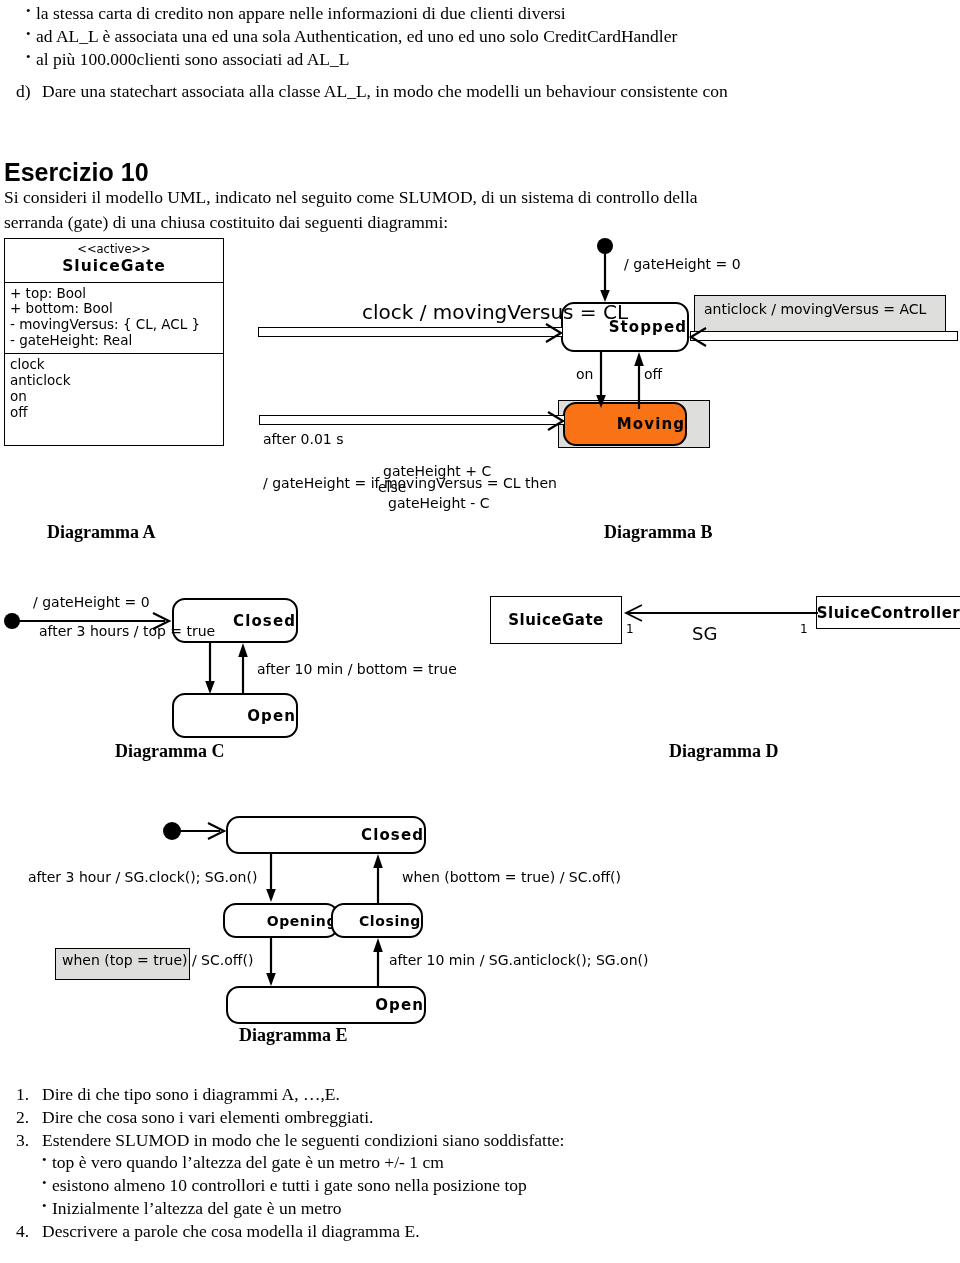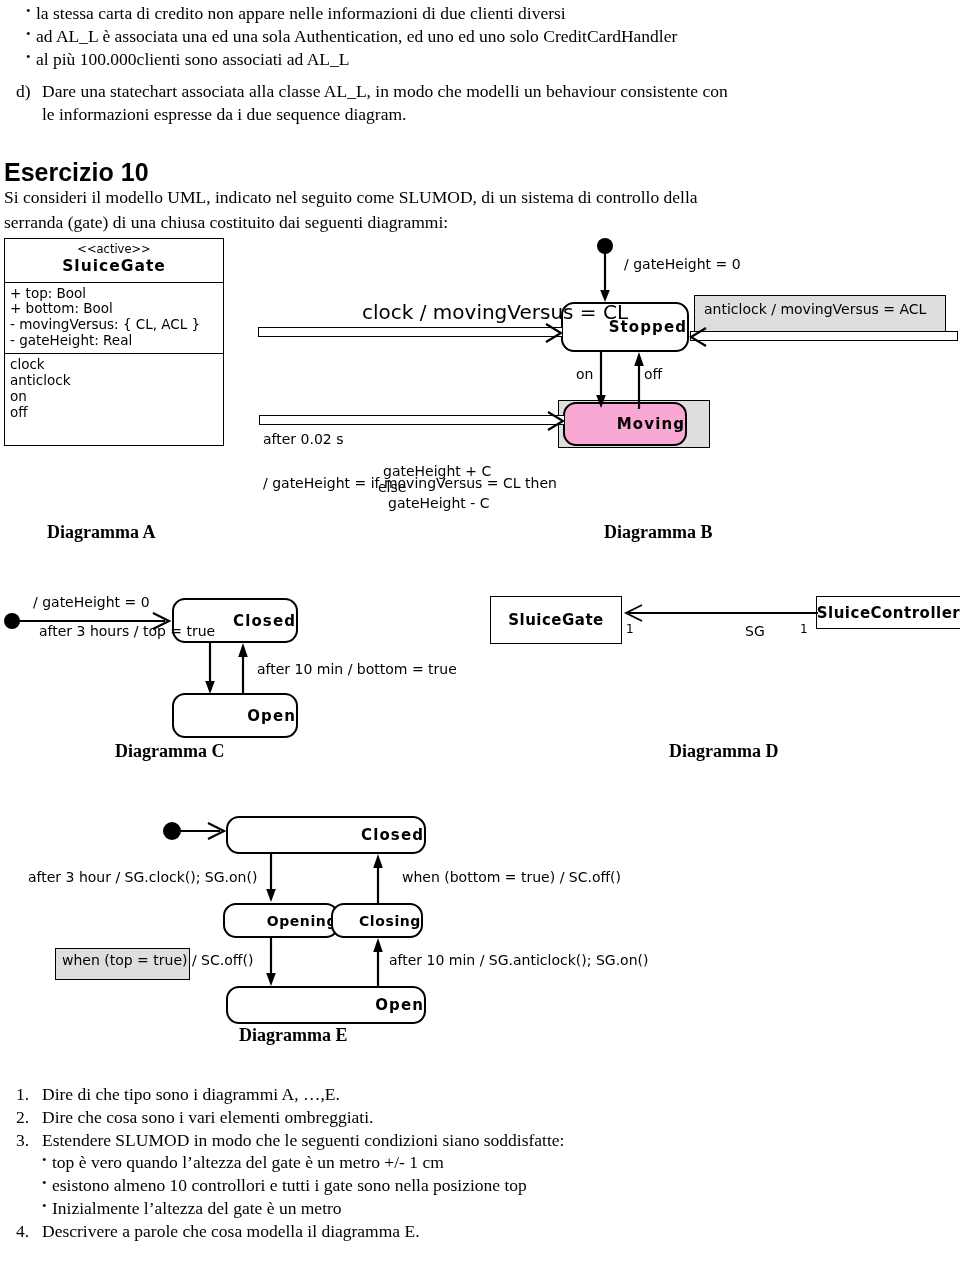--- a/index.html
+++ b/index.html
@@ -27,21 +27,21 @@
   .cb-name{font-family:"DejaVu Sans",sans-serif;font-size:15.5px;font-weight:bold;
            letter-spacing:1px;line-height:1.35;}
   .cb-sec{padding:3px 5px 4px 5px;border-bottom:1.4px solid #000;}
   .cb-sec.last{border-bottom:none;}
   .cb-line{font-family:"DejaVu Sans",sans-serif;font-size:13.5px;line-height:1.18;white-space:nowrap;}
 
   
   .state{border:2.2px solid #000;border-radius:13px;background:#fff;
          display:flex;align-items:center;justify-content:flex-end;box-sizing:border-box;}
   .state span{font-family:"DejaVu Sans",sans-serif;font-size:15px;font-weight:bold;letter-spacing:1.1px;}
-  .state.shaded{background:#f9a8d4;}
+  .state.shaded{background:#f97316;}
   .state.small span{font-size:14px;letter-spacing:.6px;}
 
   
   .rectcls{border:1.8px solid #000;background:#fff;display:flex;align-items:center;
            justify-content:center;box-sizing:border-box;}
   .rectcls span{font-family:"DejaVu Sans",sans-serif;font-size:15px;font-weight:bold;letter-spacing:.5px;white-space:nowrap;}
 
   
   .shade{background:#dededc;border:1.4px solid #000;box-sizing:border-box;}
   .shade-plain{background:#dededc;box-sizing:border-box;}
@@ -72,21 +72,20 @@
     <div class="bullet-dot">•</div>
     <div class="bullet-txt">al più 100.000clienti sono associati ad AL_L</div>
   </div>
 </div>
 
 <div class="abs prose" style="left:16px;top:80px;width:944px;">
   <div class="bullet-row">
     <div class="dlabel">d)</div>
     <div class="bullet-txt">
       <div>Dare una statechart associata alla classe AL_L, in modo che modelli un behaviour consistente con</div>
-      <div>le informazioni espresse da i due sequence diagram.</div>
     </div>
   </div>
 </div>
 
 <div class="abs h-eser" style="left:4px;top:158px;">Esercizio 10</div>
 <div class="abs prose" style="left:4px;top:186px;width:950px;">Si consideri il modello UML, indicato nel seguito come SLUMOD, di un sistema di controllo della</div>
 <div class="abs prose" style="left:4px;top:211px;width:950px;">serranda (gate) di una chiusa costituito dai seguenti diagrammi:</div>
 
 <div class="abs classbox" style="left:4px;top:238px;width:220px;height:208px;">
   <div class="cb-head">
@@ -148,21 +147,21 @@
 <svg class="abs" style="left:632px;top:352px;width:18px;height:58px;" width="18" height="58">
   <line x1="7" y1="57" x2="7" y2="10" stroke="#000" stroke-width="2.2"></line>
   <polygon points="7,0 2.2,14 11.8,14" fill="#000"></polygon>
 </svg>
 <div class="abs dg" style="left:644px;top:366px;font-size:14px;">off</div>
 
 <div class="abs hollowbar" style="left:259px;top:415px;width:306px;height:10px;"></div>
 <svg class="abs" style="left:542px;top:410px;width:24px;height:22px;" width="24" height="22">
   <polyline points="6,2 21,11 6,20" fill="none" stroke="#000" stroke-width="2.2"></polyline>
 </svg>
-<div class="abs dg" style="left:263px;top:431px;font-size:14px;white-space:nowrap;">after 0.02 s</div>
+<div class="abs dg" style="left:263px;top:431px;font-size:14px;white-space:nowrap;">after 0.01 s</div>
 <div class="abs dg" style="left:263px;top:447px;font-size:14px;white-space:nowrap;margin-top:28px;">/ gateHeight = if movingVersus = CL then</div>
 <div class="abs dg" style="left:383px;top:463px;font-size:14px;white-space:nowrap;">gateHeight + C</div>
 <div class="abs dg" style="left:378px;top:479px;font-size:14px;white-space:nowrap;">else</div>
 <div class="abs dg" style="left:388px;top:495px;font-size:14px;white-space:nowrap;">gateHeight - C</div>
 
 <div class="abs diaglabel" style="left:604px;top:522px;">Diagramma B</div>
 
 <div class="abs initdot" style="left:4px;top:613px;width:16px;height:16px;"></div>
 <svg class="abs" style="left:19px;top:612px;width:156px;height:18px;" width="156" height="18">
   <line x1="0" y1="9" x2="146" y2="9" stroke="#000" stroke-width="2.2"></line>
@@ -196,21 +195,21 @@
 </div>
 <div class="abs rectcls" style="left:816px;top:596px;width:145px;height:33px;">
   <span>SluiceController</span>
 </div>
 <svg class="abs" style="left:620px;top:605px;width:198px;height:20px;" width="198" height="20">
   <line x1="8" y1="8" x2="198" y2="8" stroke="#000" stroke-width="1.8"></line>
   <polyline points="22,0 6,8 22,16" fill="none" stroke="#000" stroke-width="1.8"></polyline>
 </svg>
 <div class="abs dg-sm" style="left:626px;top:622px;">1</div>
 <div class="abs dg-sm" style="left:800px;top:622px;">1</div>
-<div class="abs dg-sm" style="left:745px;top:623px;font-size:14px;">SG</div>
+<div class="abs dg-sm" style="left:692px;top:623px;font-size:18px;">SG</div>
 <div class="abs diaglabel" style="left:669px;top:741px;">Diagramma D</div>
 
 <div class="abs initdot" style="left:163px;top:822px;width:18px;height:18px;"></div>
 <svg class="abs" style="left:180px;top:822px;width:46px;height:18px;" width="46" height="18">
   <line x1="0" y1="9" x2="40" y2="9" stroke="#000" stroke-width="2.2"></line>
   <polyline points="28,1 44,9 28,17" fill="none" stroke="#000" stroke-width="2.2"></polyline>
 </svg>
 
 <div class="abs state" style="left:226px;top:816px;width:200px;height:38px;">
   <span>Closed</span>

